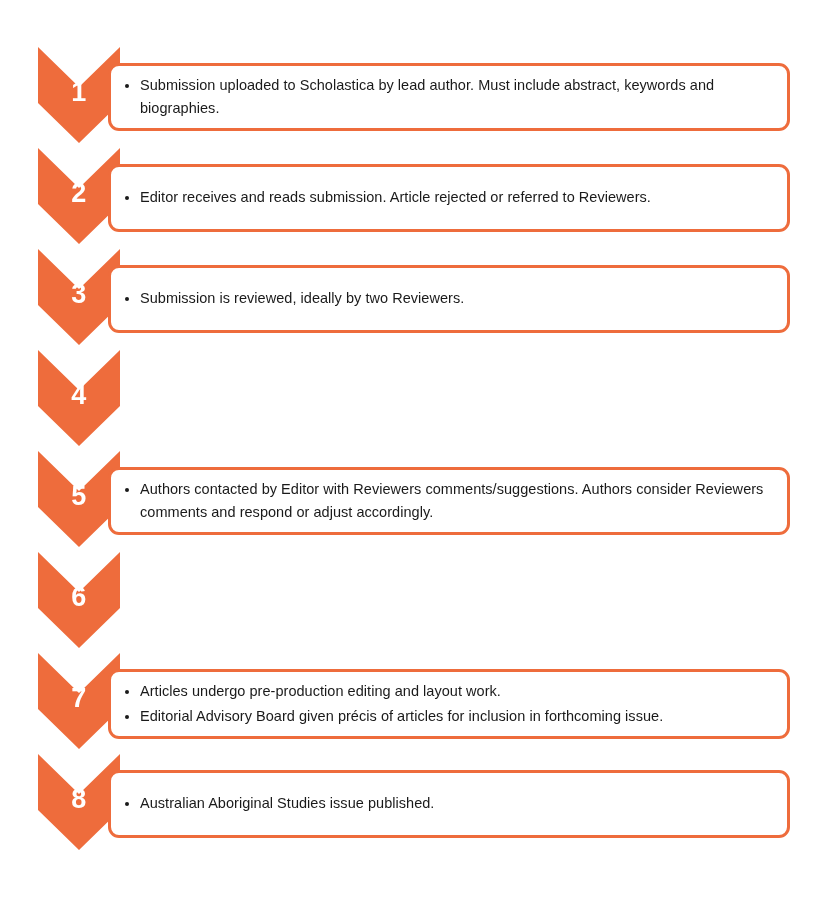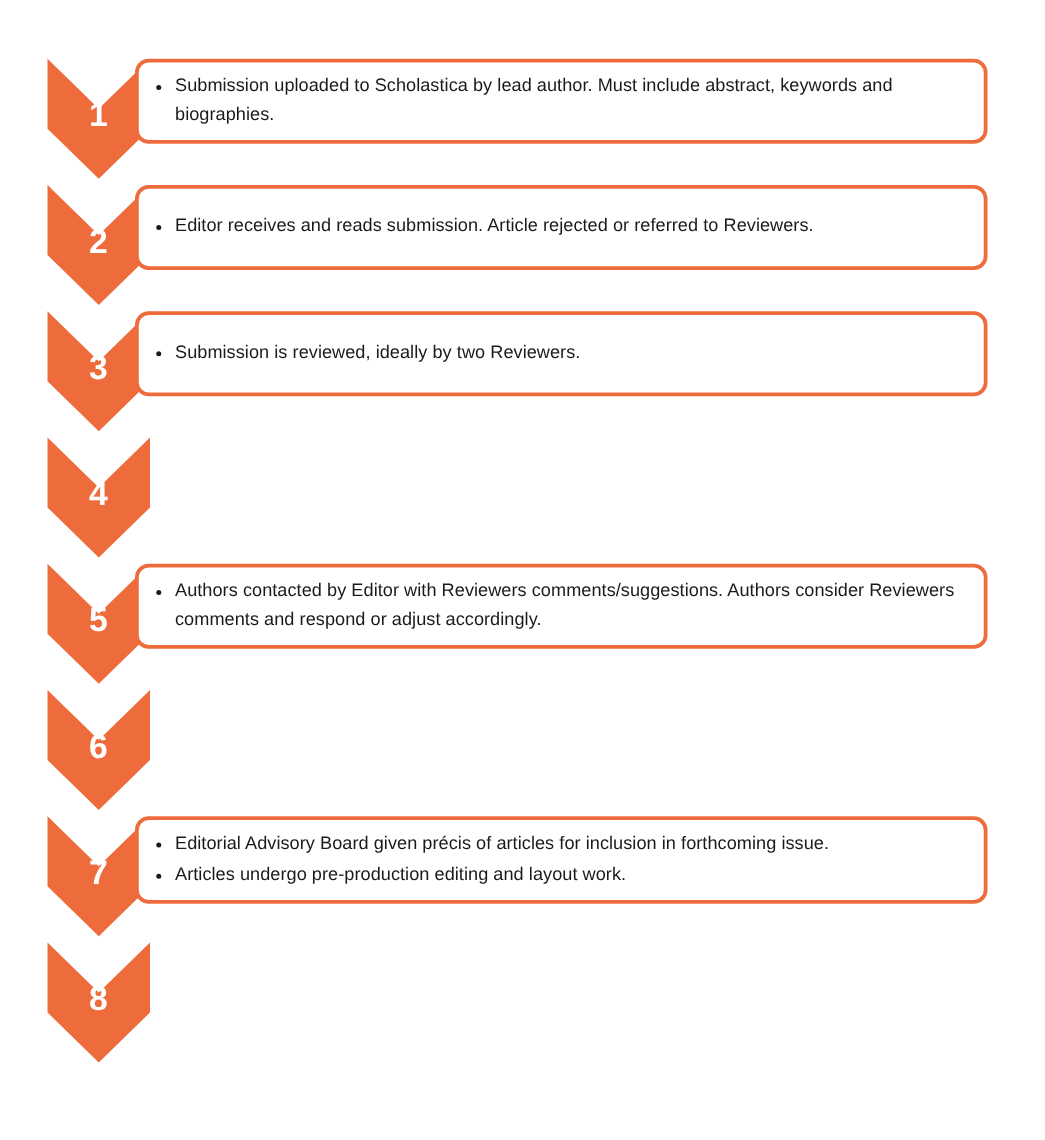--- a/index.html
+++ b/index.html
@@ -60,21 +60,21 @@
     pointer-events: none;
     z-index: 2;
     padding-top: 18px;
     box-sizing: border-box;
   }
 
   
   .step-card {
     position: absolute;
     left: 108px;
-    top: 0;
+    top: 16px;
     width: 682px;
     height: 68px;
     box-sizing: border-box;
     background: #ffffff;
     border: 3px solid #EE6C3C;
     border-radius: 11px;
     z-index: 3;
     display: flex;
     flex-direction: column;
     justify-content: center;
@@ -186,26 +186,31 @@
     </div>
     <div class="flow-step" style="top: 653px;">
       <div class="step-chevron">
         <svg viewBox="0 0 82 100" preserveAspectRatio="none">
           <polygon points="0,0 41,40 82,0 82,56 41,96 0,56" fill="#EE6C3C"></polygon>
         </svg>
         <div class="step-number">7</div>
       </div>
       <div class="step-card two-line">
         <ul class="bullet-list">
+          <li class="bullet-item">Articles undergo pre-production editing and layout work.</li>
           <li class="bullet-item">Editorial Advisory Board given précis of articles for inclusion in forthcoming issue.</li>
-          <li class="bullet-item">Articles undergo pre-production editing and layout work.</li>
         </ul>
       </div>
     </div>
     <div class="flow-step" style="top: 754px;">
       <div class="step-chevron">
         <svg viewBox="0 0 82 100" preserveAspectRatio="none">
           <polygon points="0,0 41,40 82,0 82,56 41,96 0,56" fill="#EE6C3C"></polygon>
         </svg>
         <div class="step-number">8</div>
       </div>
+      <div class="step-card">
+        <ul class="bullet-list">
+          <li class="bullet-item">Australian Aboriginal Studies issue published.</li>
+        </ul>
+      </div>
     </div>
   </div>
 
 </body></html>

